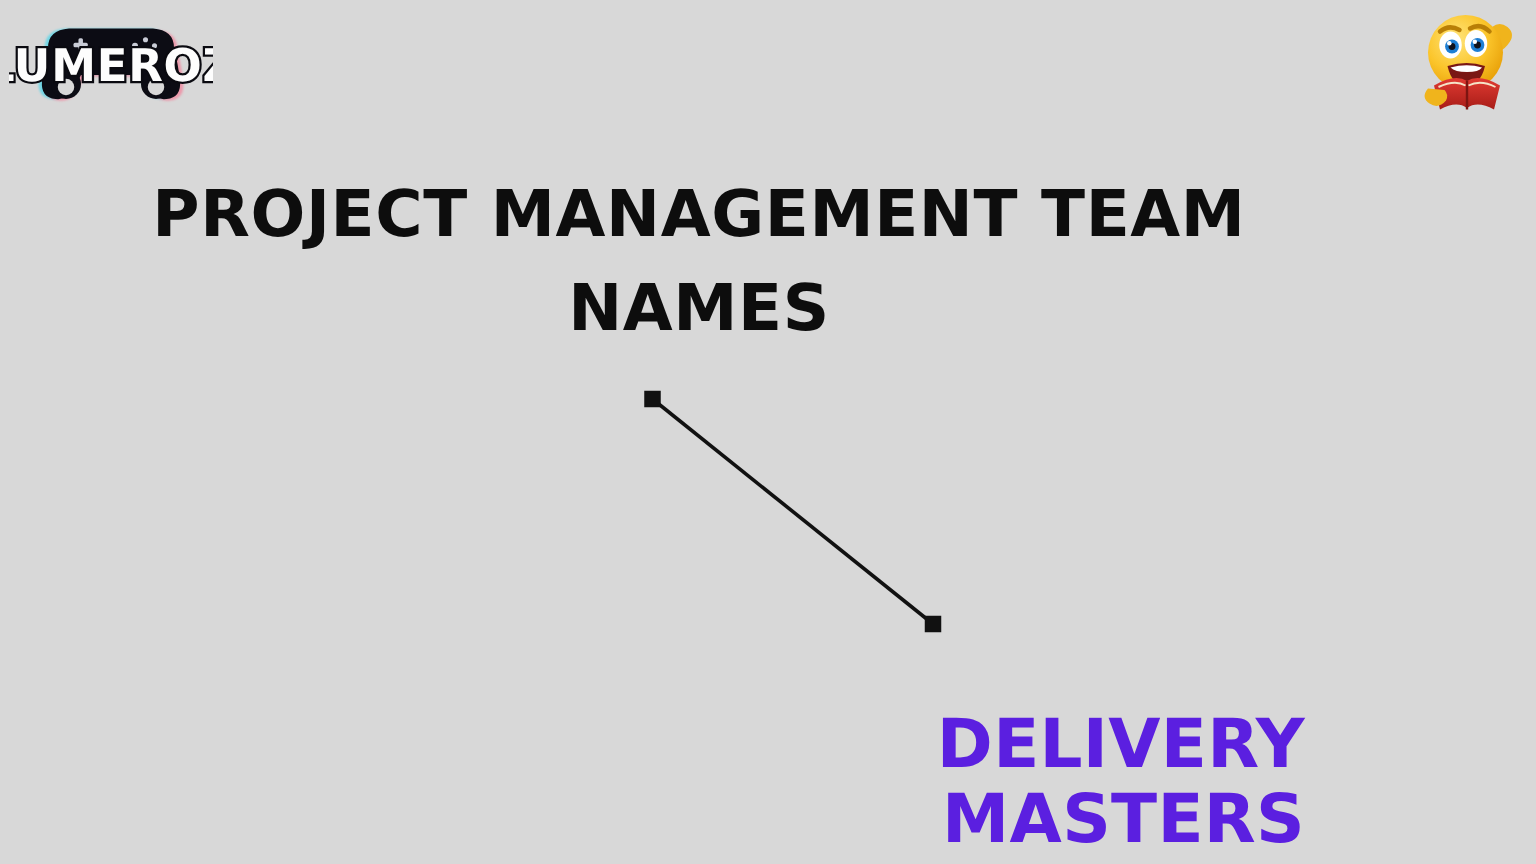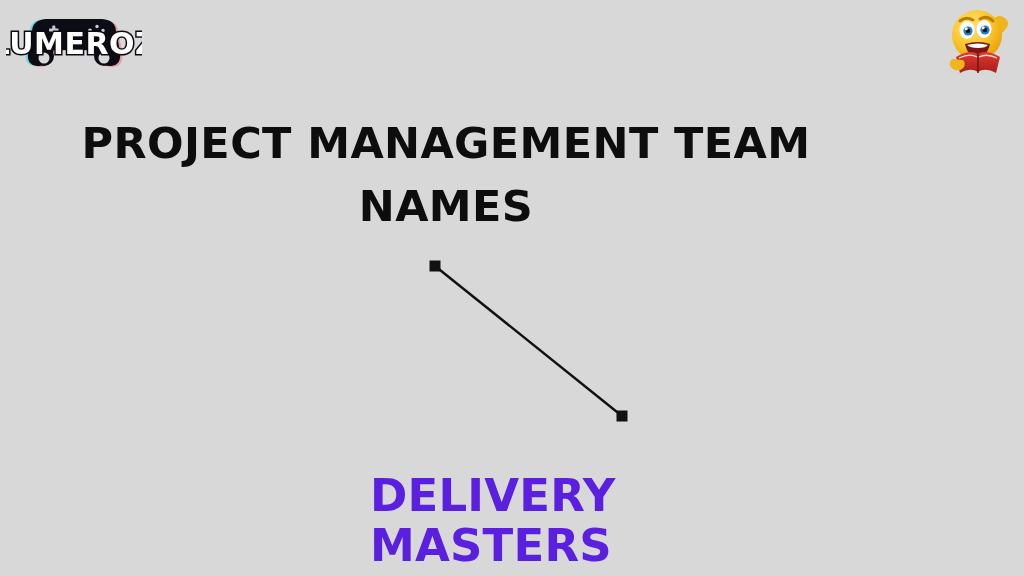--- a/index.html
+++ b/index.html
@@ -67,20 +67,21 @@
     width: 892px;
     text-align: center;
     color: #0d0d0d;
     font-family: "DejaVu Sans", sans-serif;
     font-weight: bold;
     font-size: 43px;
     line-height: 63px;
     letter-spacing: 0.4px;
     text-transform: uppercase;
     white-space: pre-line;
+    padding-left: 20px;
   }
 
   
   #connector {
     position: absolute;
     left: 0;
     top: 0;
     width: 1024px;
     height: 576px;
     pointer-events: none;
@@ -93,21 +94,21 @@
   #connector .conn-handle {
     fill: #111111;
   }
 
   
   #team-name {
     position: absolute;
     left: 370px;
     top: 471px;
     width: 500px;
-    text-align: left;
+    text-align: right;
     color: #5b1fe0;
     font-family: "DejaVu Sans", sans-serif;
     font-weight: bold;
     font-size: 45px;
     line-height: 50px;
     letter-spacing: 0.2px;
     text-transform: uppercase;
   }
 </style>
 </head>

